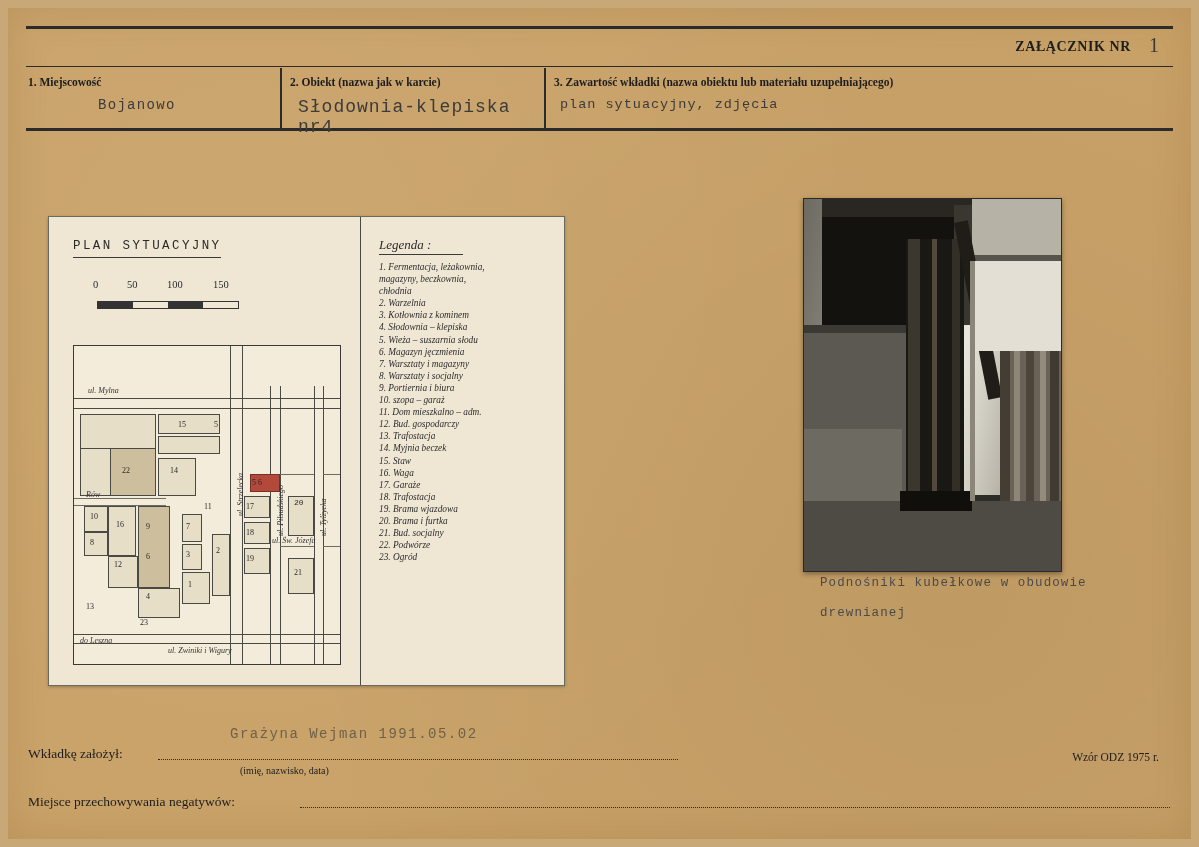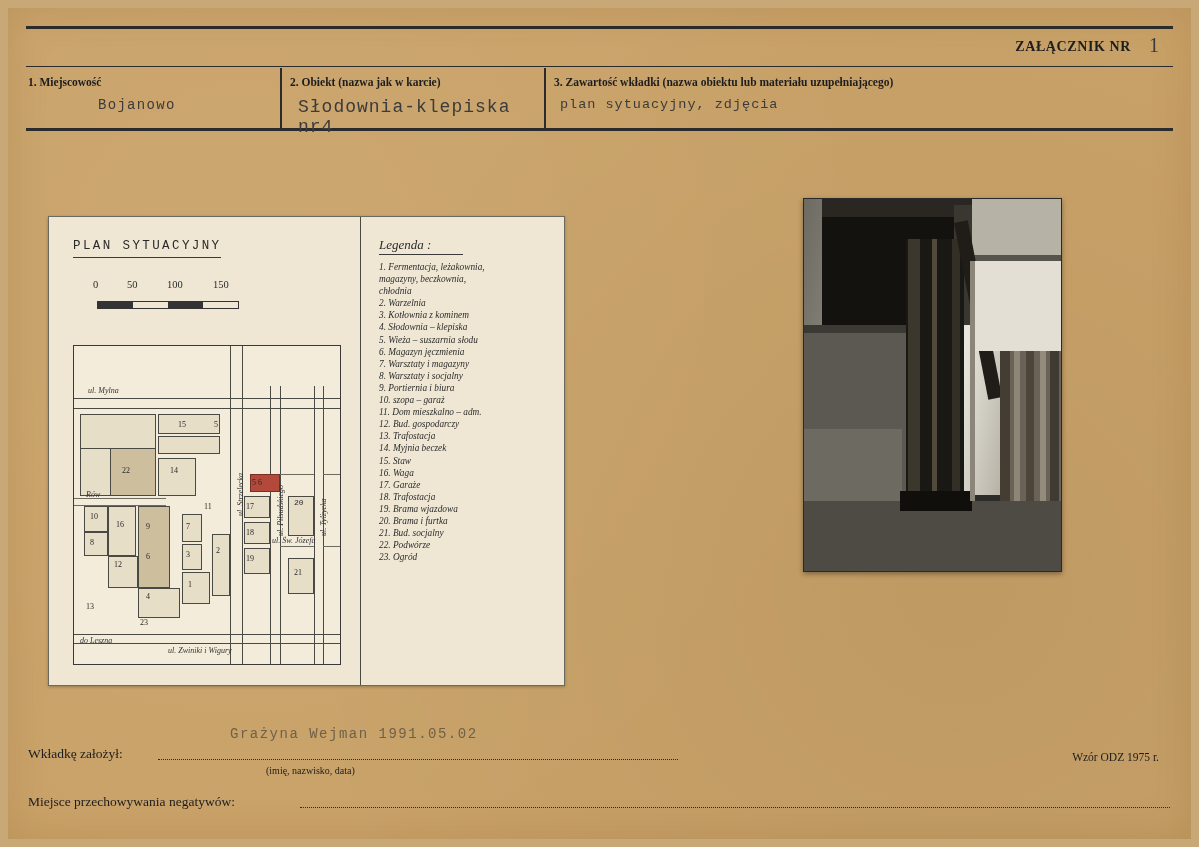--- a/index.html
+++ b/index.html
@@ -320,26 +320,30 @@
     <div class="ph" style="left:196px;top:150px;width:10px;height:152px;background:#433d34;"></div>
     <div class="ph" style="left:210px;top:150px;width:6px;height:152px;background:#8d8577;"></div>
     <div class="ph" style="left:222px;top:150px;width:8px;height:152px;background:#4b453b;"></div>
     <div class="ph" style="left:236px;top:150px;width:6px;height:152px;background:#938b7c;"></div>
     <div class="ph" style="left:246px;top:150px;width:9px;height:152px;background:#3f3a32;"></div>
 
     <div class="ph" style="left:168px;top:62px;width:89px;height:90px;background:#e3dfd4;"></div>
     <div class="ph" style="left:166px;top:62px;width:5px;height:240px;background:#8c8579;"></div>
   </div>
 
+  <div class="caption">
+    <div>Podnośniki kubełkowe w obudowie</div>
+    <div>drewnianej</div>
+  </div>
 
   <div class="sign-type">Grażyna Wejman 1991.05.02</div>
 
   <div class="foot-lbl" style="left:20px;top:738px;">Wkładkę założył:</div>
   <div class="dots" style="left:150px;top:750px;width:520px;"></div>
-  <div class="foot-sub" style="left:258px;top:757px;text-align:center;">(imię, nazwisko, data)</div>
+  <div class="foot-sub" style="left:232px;top:757px;text-align:center;">(imię, nazwisko, data)</div>
 
   <div class="foot-lbl" style="left:20px;top:786px;">Miejsce przechowywania negatywów:</div>
   <div class="dots" style="left:292px;top:798px;width:870px;"></div>
 
   <div class="wzor">
     <span>Wzór ODZ 1975 r.</span>
   </div>
 
 </div>
 

